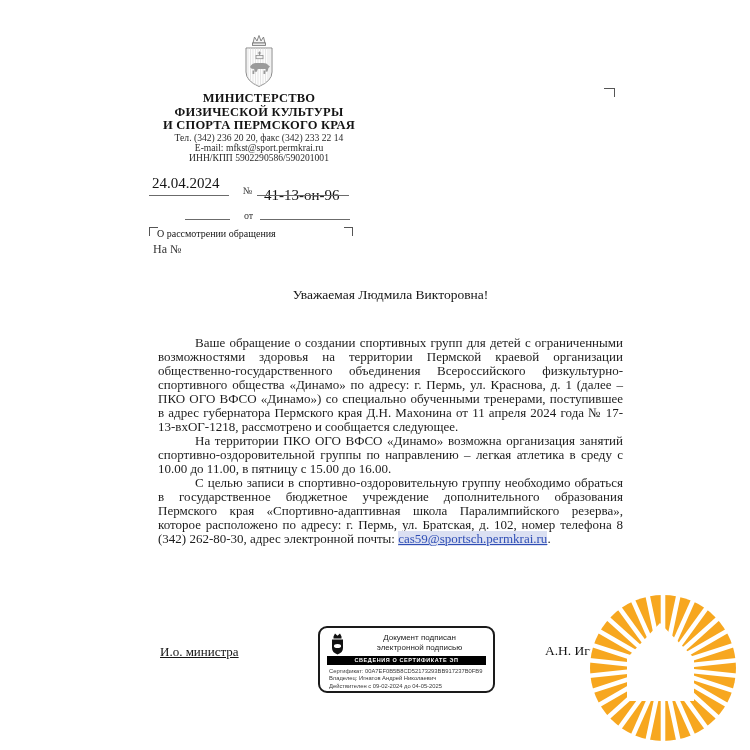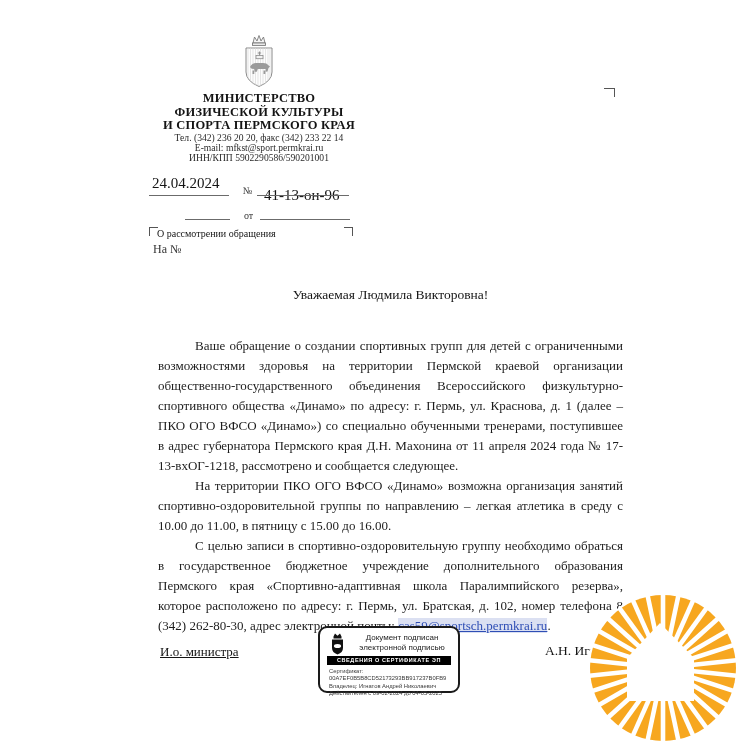--- a/index.html
+++ b/index.html
@@ -27,29 +27,29 @@
   
   .corner{width:8px;height:8px;}
   .corner-tl{border-top:1.2px solid #555;border-left:1.2px solid #555;}
   .corner-tr{border-top:1.2px solid #555;border-right:1.2px solid #555;}
   .c-addressee{left:604px;top:88px;width:10px;height:8px;}
   .c-subj-l{left:149px;top:227px;}
   .c-subj-r{left:344px;top:227px;}
   .subject{left:157px;top:228px;font-size:10px;color:#141414;}
   .greeting{left:158px;top:287px;width:465px;text-align:center;font-size:13.5px;color:#141414;}
   
-  .body-text{left:158px;top:336px;width:465px;font-size:13px;line-height:20px;
+  .body-text{left:158px;top:336px;width:465px;font-size:13px;line-height:14px;
     text-align:justify;color:#1c1c1c;}
   .body-text p{margin:0;text-indent:37px;}
   .email-link{color:#2f4eb5;text-decoration:underline;background:#dbe0f2;cursor:pointer;}
   
   .sig-pos{left:160px;top:644px;font-size:13px;color:#141414;text-decoration:underline;}
   .sig-name{left:545px;top:643px;font-size:13.5px;color:#141414;}
   
-  .stamp{left:318px;top:626px;width:142px;height:67px;background:#fff;
+  .stamp{left:318px;top:626px;width:177px;height:67px;background:#fff;
     border:2px solid #1a1a1a;border-radius:9px;box-sizing:border-box;
     font-family:"Liberation Sans",sans-serif;}
   .stamp-title{position:absolute;left:30px;right:4px;top:5px;text-align:center;
     font-size:8px;line-height:9.6px;color:#1d1d1d;}
   .stamp-bar{position:absolute;left:7px;right:7px;top:28px;height:9px;background:#000;
     color:#fff;font-size:5.5px;line-height:9px;text-align:center;letter-spacing:.6px;font-weight:bold;}
   .stamp-lines{position:absolute;left:9px;right:5px;top:40px;font-size:5.8px;line-height:7.4px;color:#3a3a3a;}
   .stamp-emblem{position:absolute;left:9px;top:5px;}
   
   .logo{left:588px;top:592px;}

